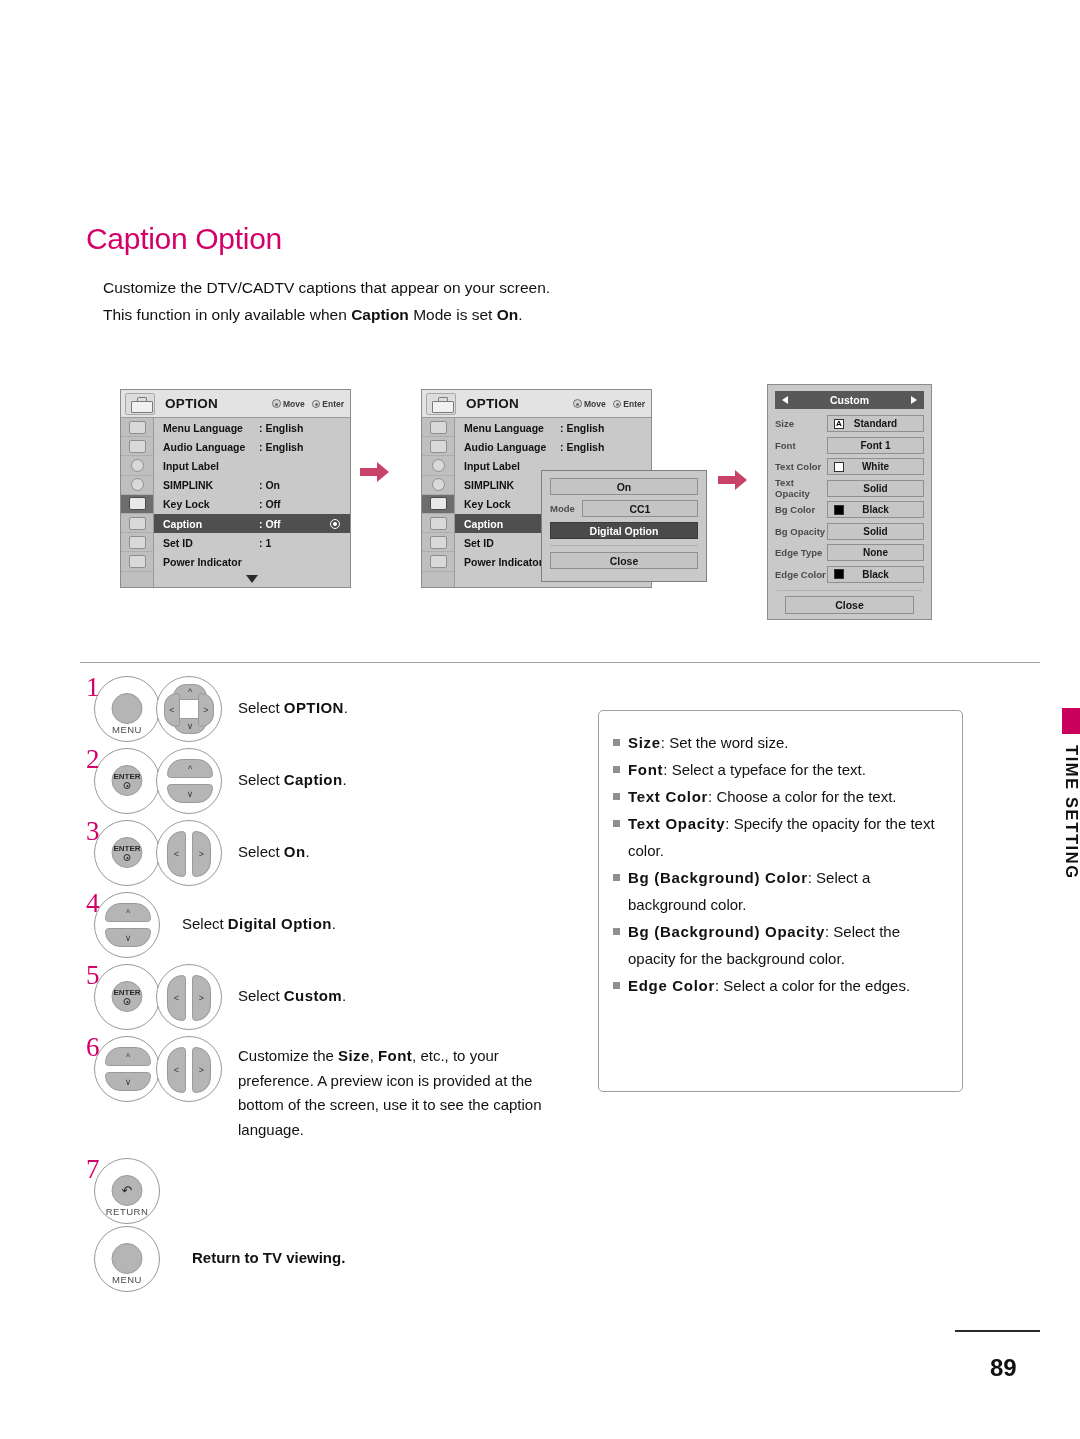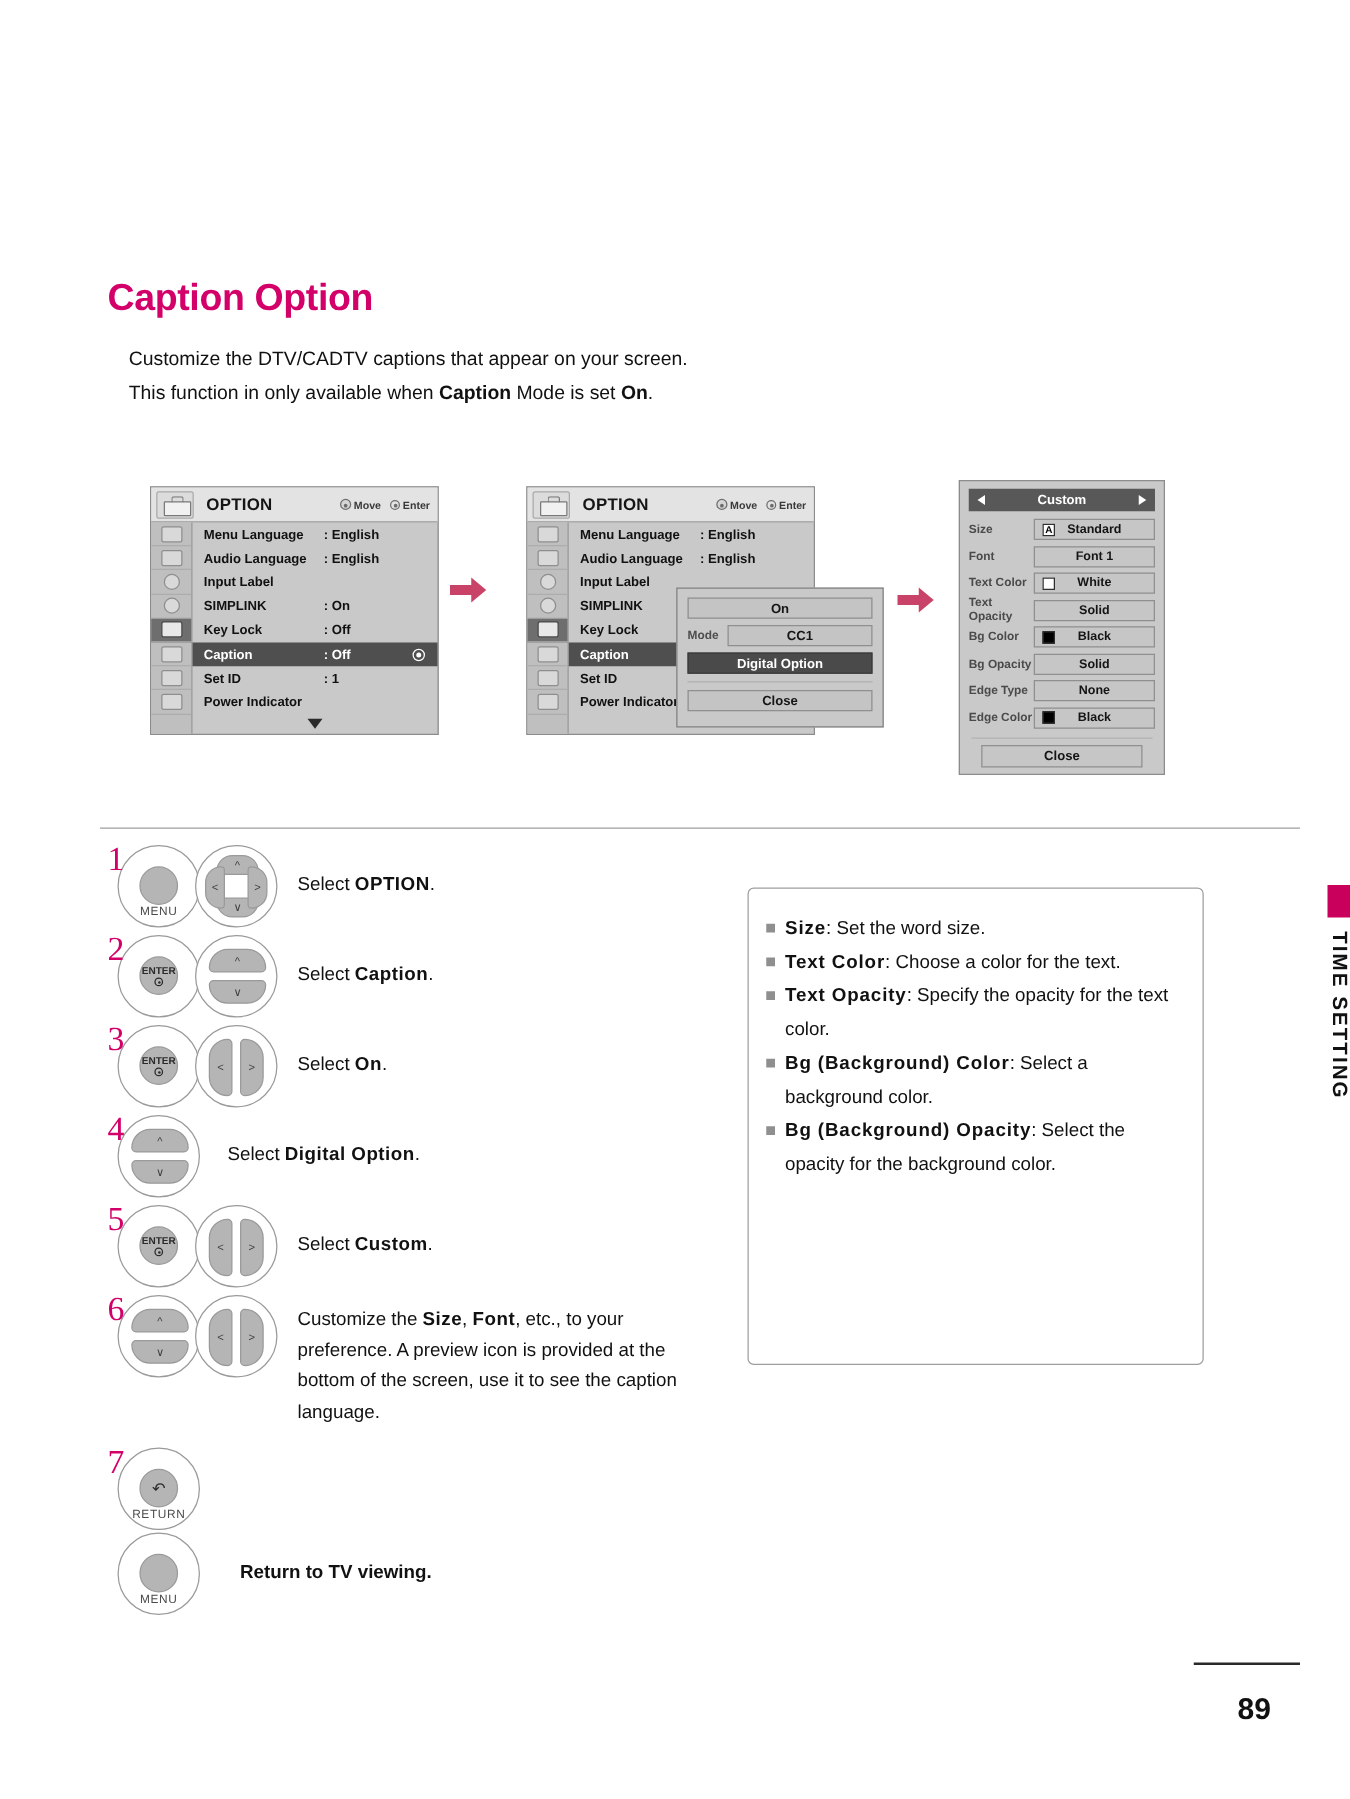--- a/index.html
+++ b/index.html
@@ -8,21 +8,21 @@
     background: #ffffff;
     font-family: "Liberation Sans", sans-serif;
     color: #1a1a1a;
     overflow: hidden;
   }
   #page { position: relative; width: 1080px; height: 1439px; }
 
   
   .page-title {
     position: absolute; left: 86px; top: 222px;
-    font-size: 30px; font-weight: bold;
+    font-size: 30px; font-weight: normal;
     color: #d4006a; letter-spacing: -0.3px;
   }
   .intro {
     position: absolute; left: 103px; top: 274px; width: 700px;
     font-size: 15.5px; line-height: 27px; color: #111;
   }
   .intro b { font-weight: bold; }
 
   
   .osd {
@@ -762,34 +762,42 @@
 
   </div>
 
   <div id="info-box">
     <div class="info-item">
       <span class="bullet"></span>
       <span class="txt"><b>Size</b><span>: Set the word size.</span></span>
     </div>
     <div class="info-item">
       <span class="bullet"></span>
+      <span class="txt"><b>Font</b><span>: Select a typeface for the text.</span></span>
+    </div>
+    <div class="info-item">
+      <span class="bullet"></span>
       <span class="txt"><b>Text Color</b><span>: Choose a color for the text.</span></span>
     </div>
     <div class="info-item">
       <span class="bullet"></span>
       <span class="txt"><b>Text Opacity</b><span>: Specify the opacity for the text color.</span></span>
     </div>
     <div class="info-item">
       <span class="bullet"></span>
       <span class="txt"><b>Bg (Background) Color</b><span>: Select a background color.</span></span>
     </div>
     <div class="info-item">
       <span class="bullet"></span>
       <span class="txt"><b>Bg (Background) Opacity</b><span>: Select the opacity for the background color.</span></span>
     </div>
+    <div class="info-item">
+      <span class="bullet"></span>
+      <span class="txt"><b>Edge Color</b><span>: Select a color for the edges.</span></span>
+    </div>
   </div>
 
   <div id="side-bar-block"></div>
   <div id="side-label">
     <span>TIME SETTING</span>
   </div>
 
   <div class="hr-foot"></div>
   <div class="pageno">89</div>
 

